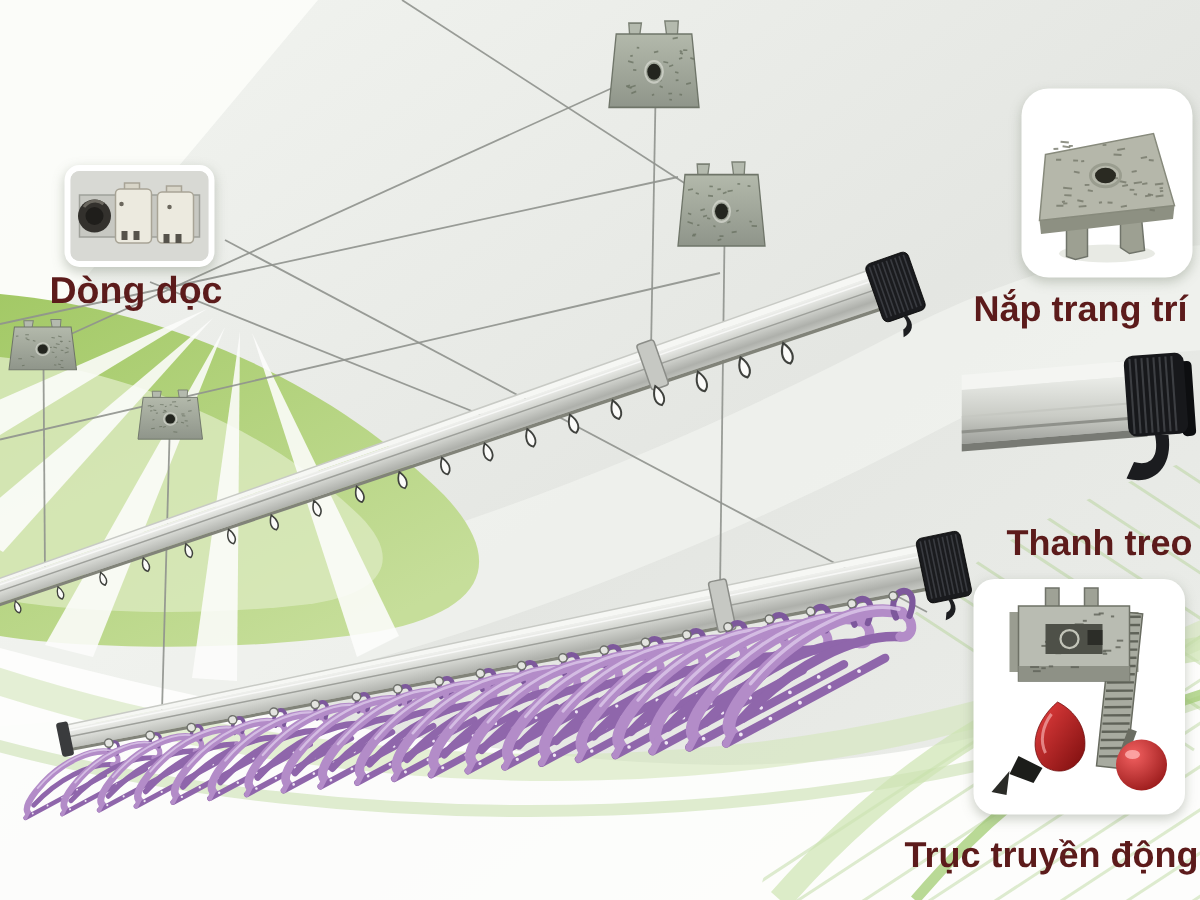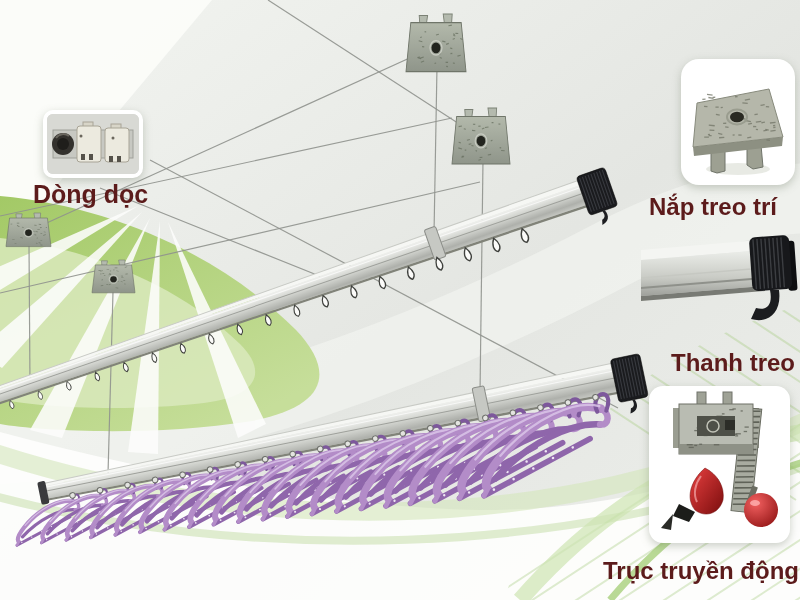--- a/index.html
+++ b/index.html
@@ -544,16 +544,16 @@
       <polygon points="24,128 12,142 22,144" fill="#2a2b27"></polygon>
       <path d="M56,82 C 42,94 36,112 46,124 C 56,132 70,128 74,114 C 76,100 68,88 56,82 Z" fill="url(#redConeGrad)" stroke="#6e0c0c" stroke-width=".5"></path>
       <path d="M52,90 C 46,98 44,108 48,116" stroke="#f4a9a9" stroke-width="2" fill="none" opacity=".7"></path>
       <rect x="100" y="100" width="6" height="18" transform="rotate(20 103 109)" fill="#6b6d62"></rect>
       <circle cx="112" cy="124" r="17" fill="url(#redBallGrad)"></circle>
       <ellipse cx="106" cy="117" rx="5" ry="3" fill="#ffb3b3" opacity=".8"></ellipse>
     </svg>
   </div>
 
   <div class="part-label" id="pulley-label">Dòng dọc</div>
-  <div class="part-label" id="cap-label">Nắp treo trí</div>
+  <div class="part-label" id="cap-label">Nắp trang trí</div>
   <div class="part-label" id="shaft-label">Trục truyền động</div>
   <div class="part-label" id="bar-label">Thanh treo</div>
 </div>
 
 </body></html>

